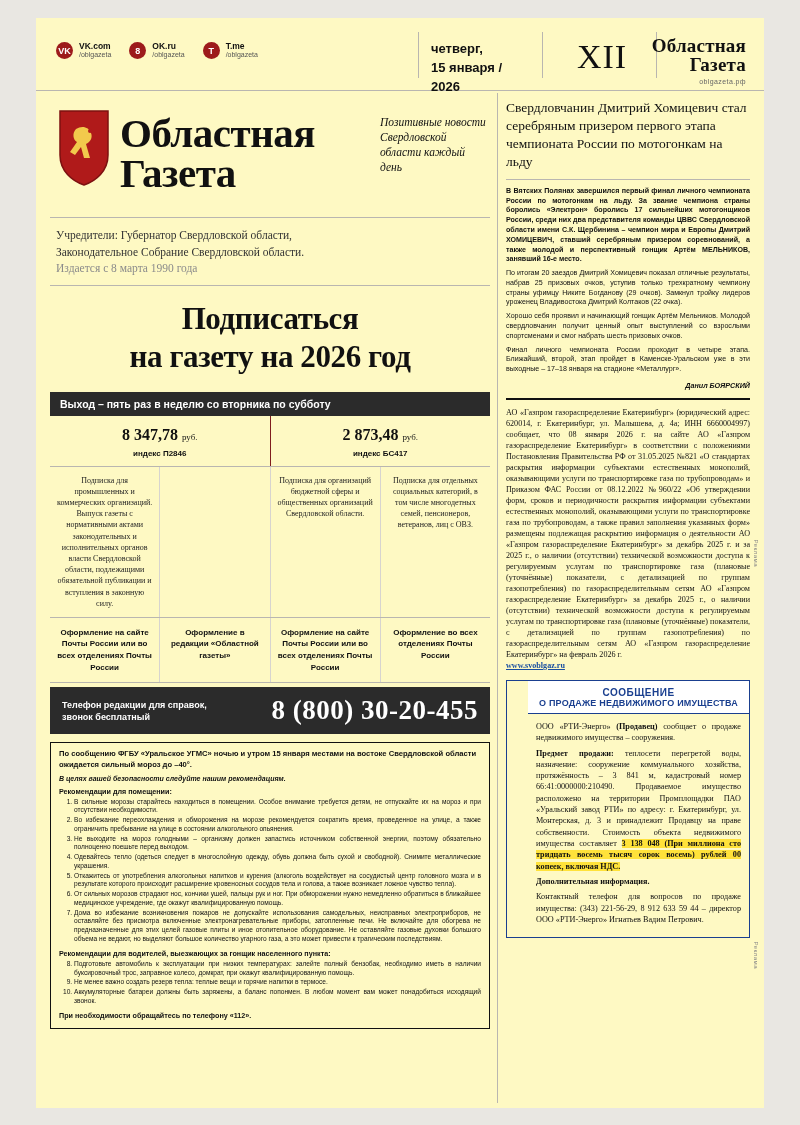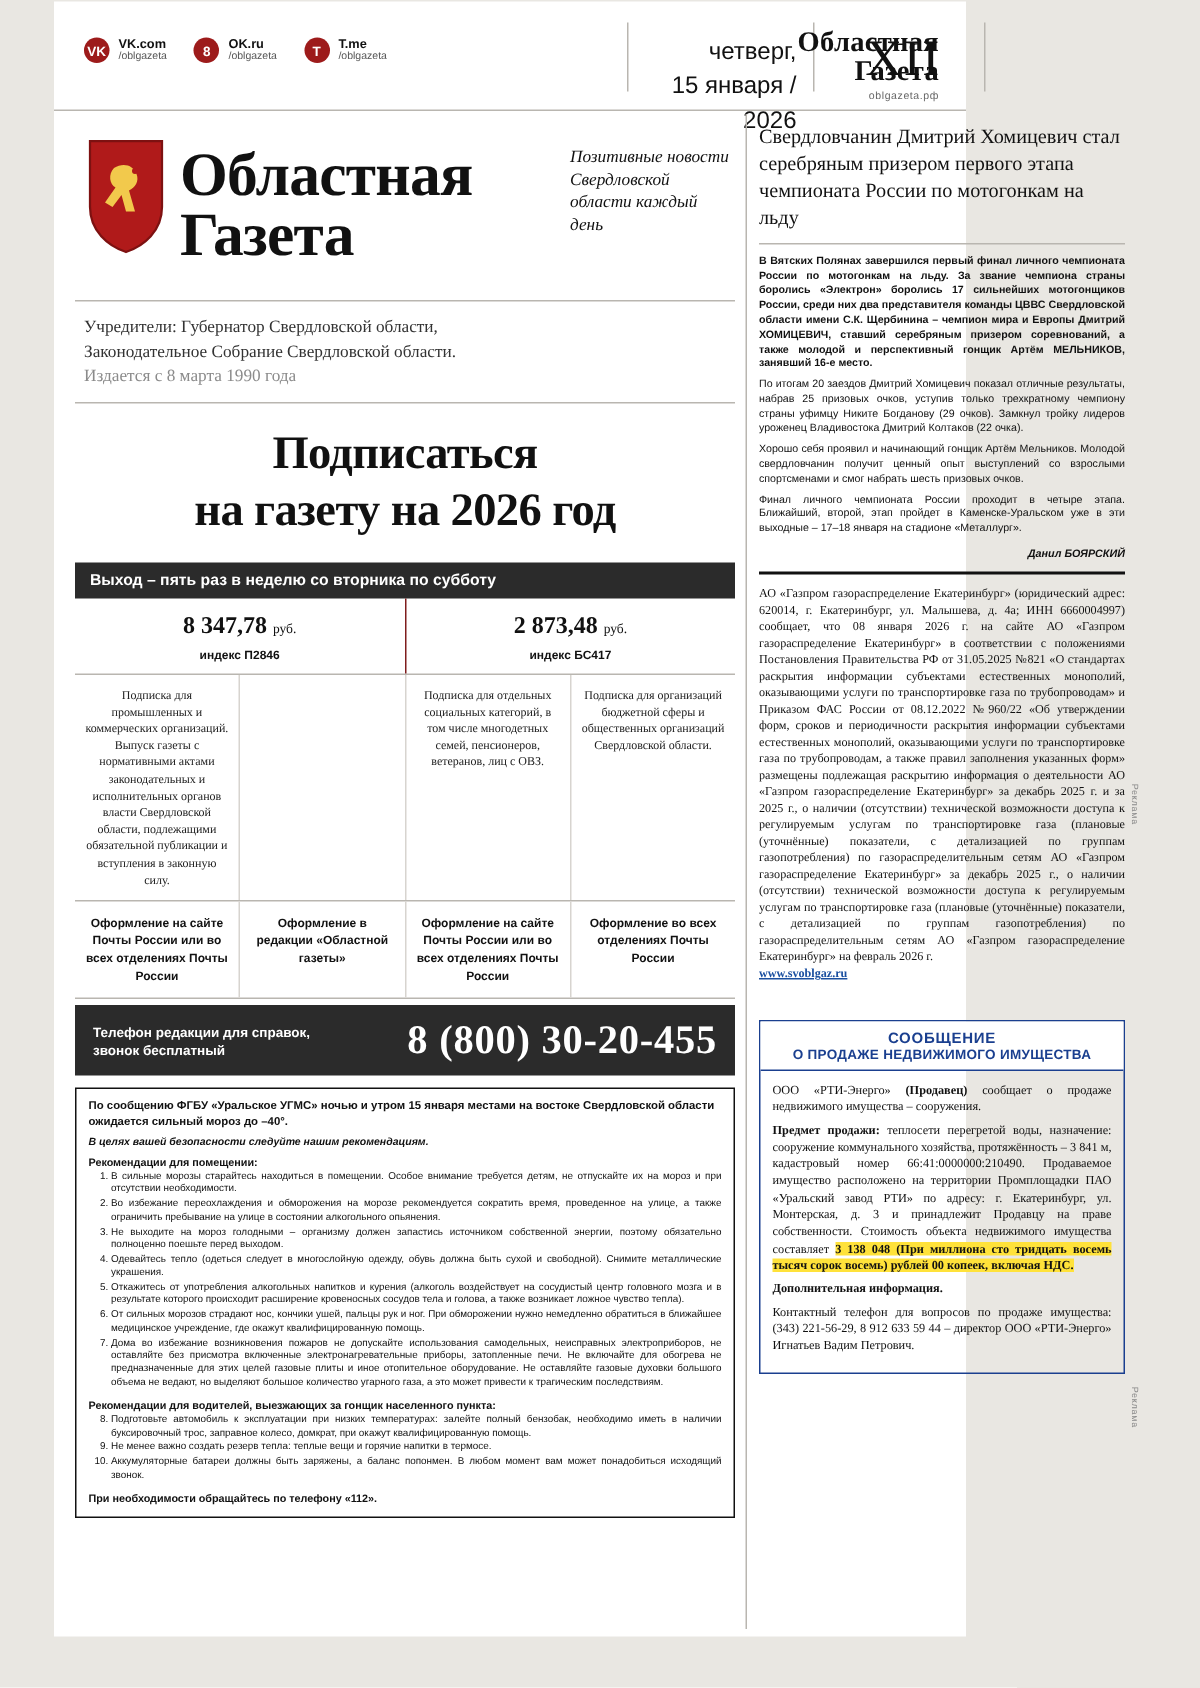--- a/index.html
+++ b/index.html
@@ -4,35 +4,35 @@
 <style>
   html,body{margin:0;padding:0;}
   body{
     width:800px;height:1125px;
     background:#e9e7e2;
     font-family:"Liberation Serif", serif;
     color:#111;
     -webkit-font-smoothing:antialiased;
   }
   .page{
-    position:absolute;left:36px;top:1px;width:608px;height:1090px;
-    background:#ffffff;
+    position:absolute;left:36px;top:18px;width:728px;height:1090px;
+    background:#fef9c3;
   }
   
   .topbar{position:relative;height:72px;border-bottom:1px solid #b9b6b0;}
   .socials{position:absolute;left:20px;top:24px;display:flex;gap:18px;}
   .soc{display:flex;align-items:center;gap:6px;}
   .soc .badge{width:17px;height:17px;border-radius:50%;background:#9d1b1b;color:#fff;
     font-family:"Liberation Sans",sans-serif;font-size:9px;font-weight:bold;
     display:flex;align-items:center;justify-content:center;}
   .soc .t{font-family:"Liberation Sans",sans-serif;line-height:1.05;}
   .soc .t b{font-size:8.5px;display:block;font-weight:bold;color:#111;}
   .soc .t span{font-size:7px;display:block;color:#555;}
-  .dateblk{position:absolute;left:395px;top:22px;width:100px;text-align:right;
-    font-family:"Liberation Sans",sans-serif;font-size:16px;line-height:1.45;font-weight:normal;color:#111;}
+  .dateblk{position:absolute;left:395px;top:22px;width:100px;text-align:left;
+    font-family:"Liberation Sans",sans-serif;font-size:13px;line-height:1.45;font-weight:bold;color:#111;}
   .vbar{position:absolute;top:14px;width:1px;height:46px;background:#b9b6b0;}
   .issue{position:absolute;left:520px;top:20px;width:92px;text-align:center;
     font-family:"Liberation Serif",serif;font-size:34px;letter-spacing:1px;color:#111;}
   .brandsm{position:absolute;right:18px;top:18px;text-align:right;}
   .brandsm .l1{font-size:19px;font-weight:bold;letter-spacing:.2px;line-height:1.02;}
   .brandsm .l2{font-size:19px;font-weight:bold;letter-spacing:.2px;line-height:1.02;}
   .brandsm .l3{font-family:"Liberation Sans",sans-serif;font-size:7px;color:#666;margin-top:3px;letter-spacing:.4px;}
 
   
   .cols{position:relative;height:1017px;}
@@ -83,21 +83,21 @@
 
   
   .rlede{font-size:13.5px;line-height:1.33;color:#111;padding:2px 0 8px 0;}
   .rbody{border-top:1px solid #b9b6b0;padding-top:7px;}
   .rbody p{margin:0 0 4px 0;font-family:"Liberation Sans",sans-serif;font-size:7.1px;line-height:1.38;text-align:justify;}
   .rbody p.b{font-weight:bold;}
   .byline{font-family:"Liberation Sans",sans-serif;font-size:7.2px;font-weight:bold;font-style:italic;text-align:right;margin-top:6px;}
   .rrule{border-top:2px solid #111;margin:8px 0 7px 0;}
   .legal p{margin:0 0 3px 0;font-family:"Liberation Serif",serif;font-size:8.1px;line-height:1.36;text-align:justify;}
   .legal .lnk{color:#1a4fa0;text-decoration:underline;font-weight:bold;}
-  .adbox{border:1.5px solid #1a3f8f;margin-top:26px;}
+  .adbox{border:1.5px solid #1a3f8f;margin-top:9px;padding-left:21px;}
   .adbox .hd{background:#ffffff;text-align:center;padding:6px 6px 5px 6px;border-bottom:1.5px solid #1a3f8f;}
   .adbox .hd .h1{font-family:"Liberation Sans",sans-serif;font-size:10px;font-weight:bold;color:#1a3f8f;letter-spacing:.5px;}
   .adbox .hd .h2{font-family:"Liberation Sans",sans-serif;font-size:9px;font-weight:bold;color:#1a3f8f;letter-spacing:.2px;}
   .adbox .bd{padding:7px 8px 8px 8px;}
   .adbox .bd p{margin:0 0 4px 0;font-size:8.2px;line-height:1.38;text-align:justify;}
   .adbox .bd b{font-weight:bold;}
   .adbox .bd .hl{background:#ffe23a;}
   .vertad{position:absolute;right:-9px;top:470px;transform:rotate(90deg);transform-origin:right top;
      font-family:"Liberation Sans",sans-serif;font-size:6px;color:#888;letter-spacing:.5px;}
   .vertad2{position:absolute;right:-9px;top:872px;transform:rotate(90deg);transform-origin:right top;
@@ -188,22 +188,22 @@
         <div class="pcell">
           <div class="amt"><span>2 873,48</span> <small>руб.</small></div>
           <div class="idx">индекс БС417</div>
         </div>
       </div>
 
       <div class="descs">
         <div class="dcell">Подписка для промышленных и коммерческих организаций.
 Выпуск газеты с нормативными актами законодательных и исполнительных органов власти Свердловской области, подлежащими обязательной публикации и вступления в законную силу.</div>
         <div class="dcell"></div>
+        <div class="dcell">Подписка для организаций бюджетной сферы и общественных организаций Свердловской области.</div>
         <div class="dcell">Подписка для отдельных социальных категорий, в том числе многодетных семей, пенсионеров, ветеранов, лиц с ОВЗ.</div>
-        <div class="dcell">Подписка для организаций бюджетной сферы и общественных организаций Свердловской области.</div>
       </div>
 
       <div class="ways">
         <div class="wcell">Оформление на сайте Почты России или во всех отделениях Почты России</div>
         <div class="wcell">Оформление в редакции «Областной газеты»</div>
         <div class="wcell">Оформление на сайте Почты России или во всех отделениях Почты России</div>
         <div class="wcell">Оформление во всех отделениях Почты России</div>
       </div>
 
       <div class="phoneblk">

